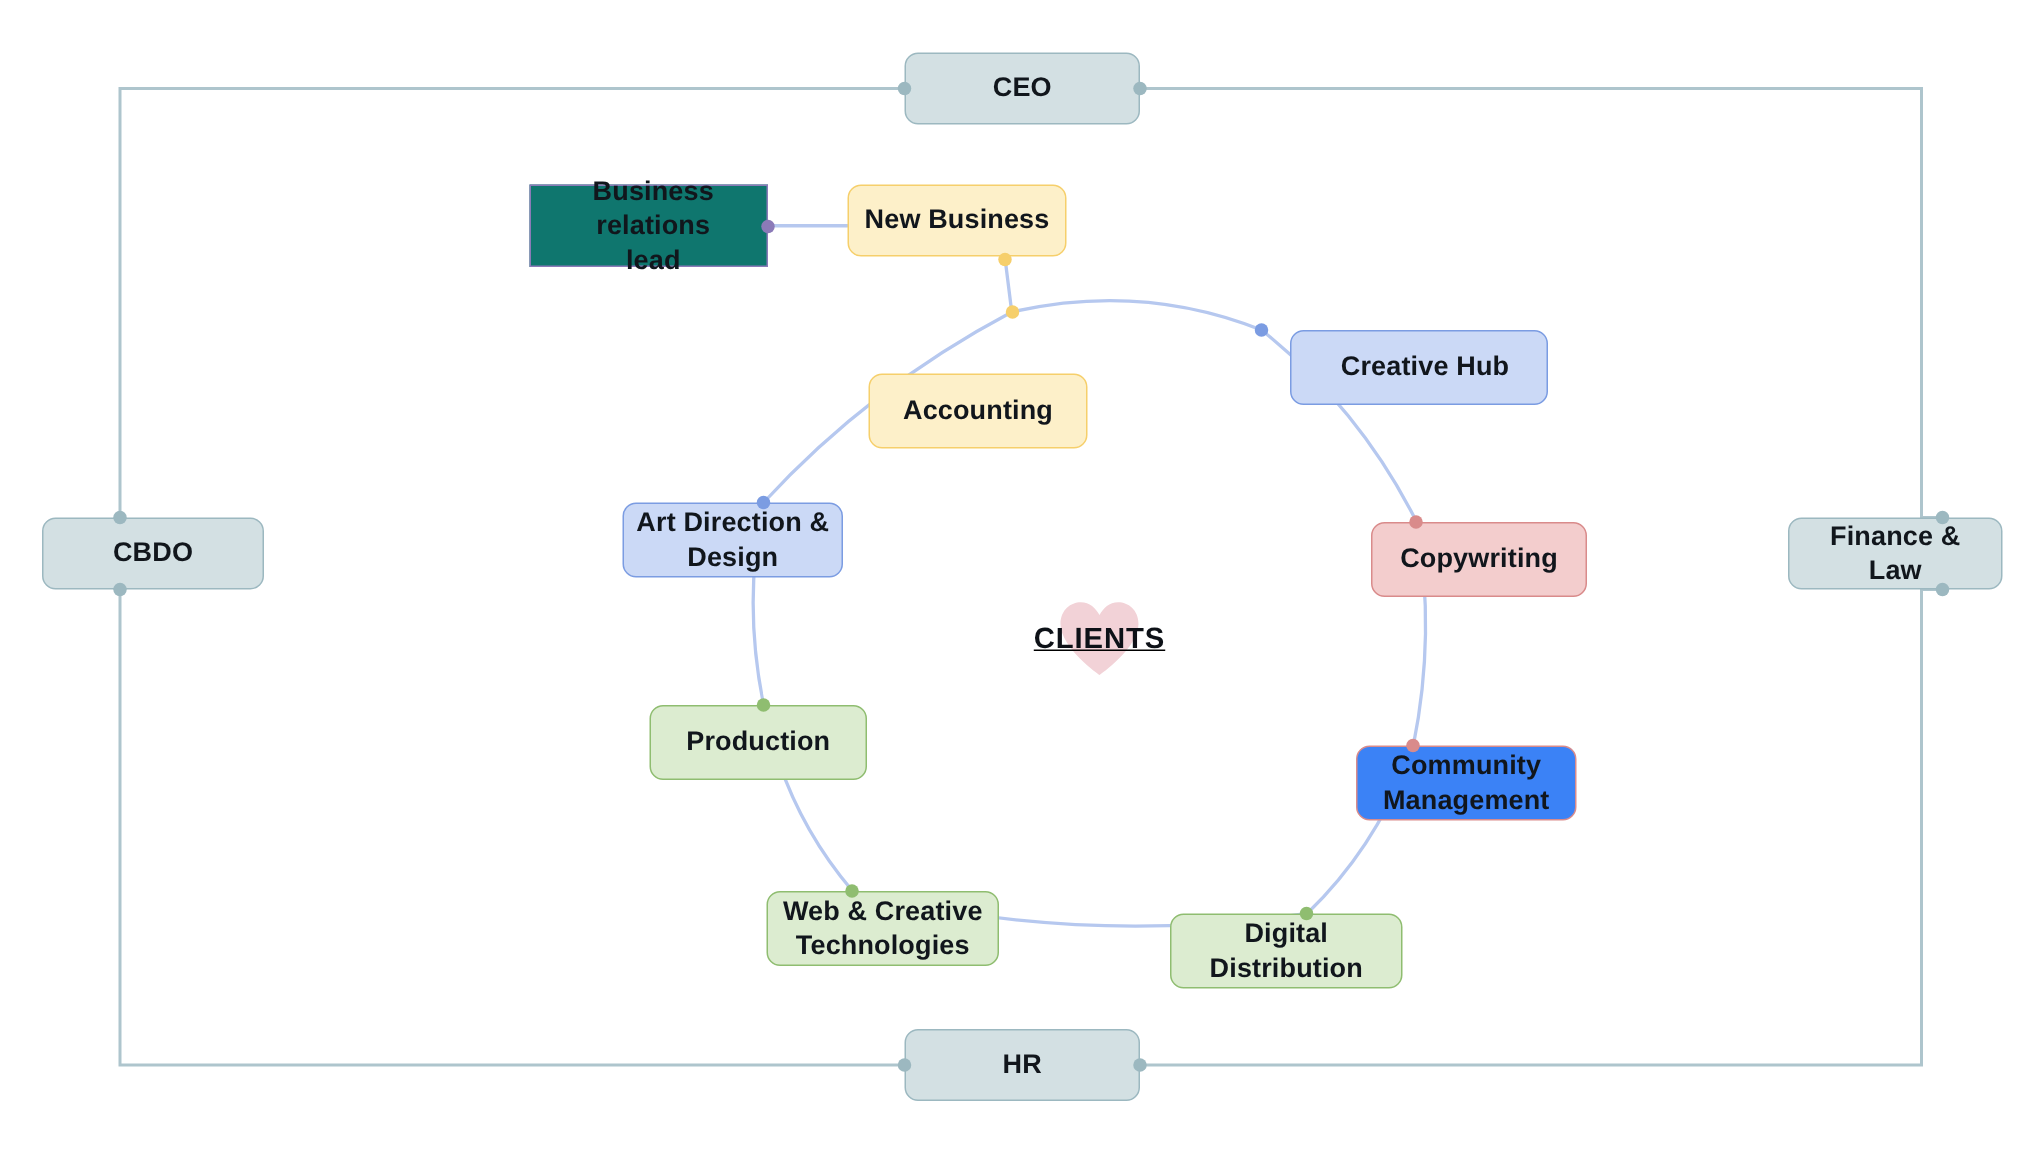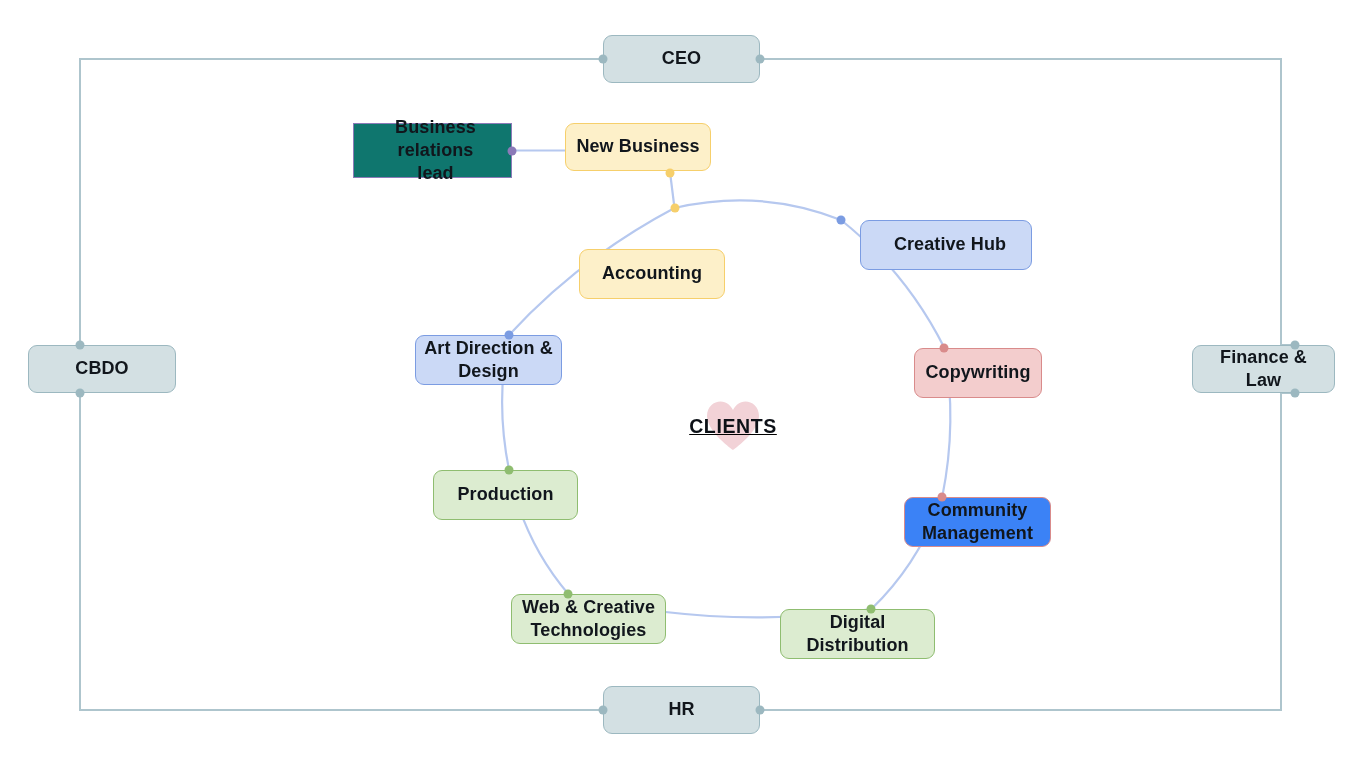--- a/index.html
+++ b/index.html
@@ -141,21 +141,21 @@
       </div>
       <div class="dot" style="left: 670.12px; top: 173px; background: rgb(246, 207, 107);"></div>
       <div class="node" style="left: 579px; top: 208px; width: 146px; height: 50px; background: rgb(253, 240, 201); border-color: rgb(246, 207, 107); margin-top: 41px;">
         <span class="node-label">Accounting</span>
       </div>
       <div class="dot" style="left: 674.5px; top: 208px; background: rgb(246, 207, 107);"></div>
       <div class="node" style="left: 860px; top: 220px; width: 172px; height: 50px; background: rgb(203, 217, 246); border-color: rgb(123, 156, 226); padding-left: 16px;">
         <span class="node-label">Creative Hub</span>
       </div>
       <div class="dot" style="left: 841px; top: 220px; background: rgb(123, 156, 226);"></div>
-      <div class="node" style="left: 914px; top: 348px; width: 128px; height: 50px; background: rgb(243, 205, 205); border-color: rgb(217, 139, 139); align-items: center;">
+      <div class="node" style="left: 914px; top: 348px; width: 144px; height: 50px; background: rgb(243, 205, 205); border-color: rgb(217, 139, 139); align-items: center;">
         <span class="node-label">Copywriting</span>
       </div>
       <div class="dot" style="left: 944.45px; top: 348px; background: rgb(217, 139, 139);"></div>
       <div class="node" style="left: 904px; top: 497px; width: 147px; height: 50px; background: #3b82f6; border-color: rgb(217, 139, 139);">
         <span class="node-label">Community
 Management</span>
       </div>
       <div class="dot" style="left: 942.22px; top: 497px; background: rgb(217, 139, 139);"></div>
       <div class="node" style="left: 780px; top: 609px; width: 155px; height: 50px; background: rgb(220, 236, 208); border-color: rgb(143, 189, 112);">
         <span class="node-label">Digital

